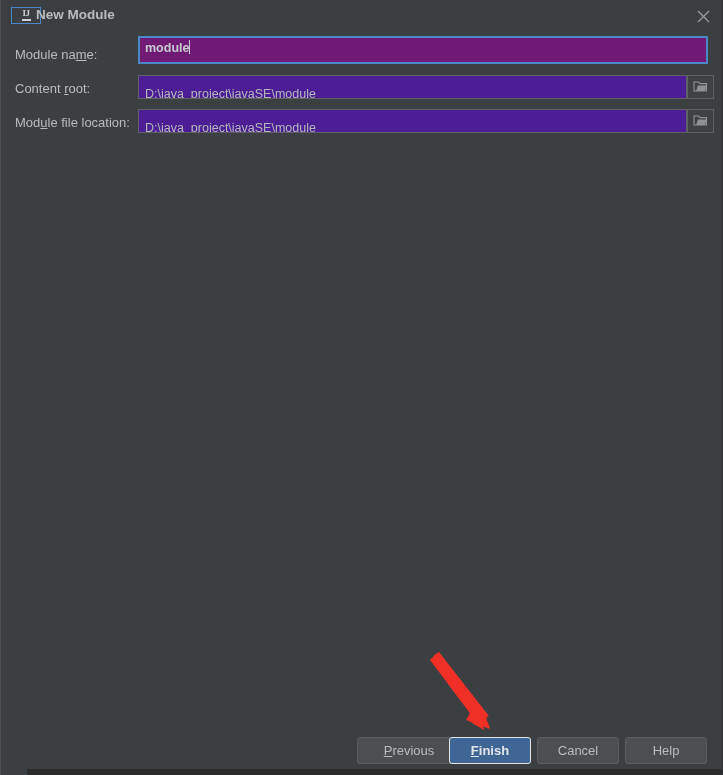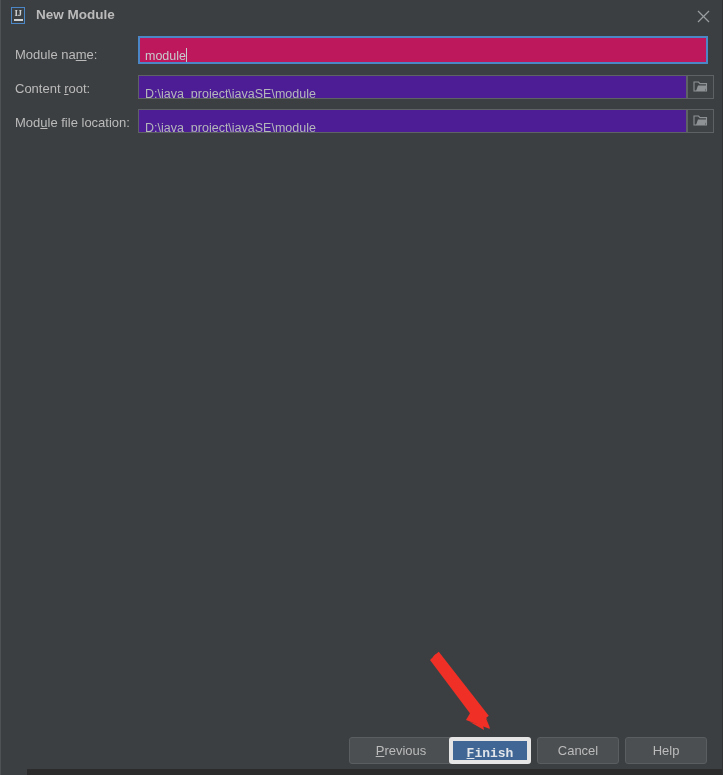--- a/index.html
+++ b/index.html
@@ -24,21 +24,21 @@
   #titlebar {
     position: absolute;
     left: 0; top: 0;
     width: 723px;
     height: 33px;
     background: #3c3f41;
   }
   #app-icon {
     position: absolute;
     left: 10px; top: 7px;
-    width: 14px; height: 17px;
+    width: 30px; height: 17px;
     background: #3c3f41;
     border: 1px solid #4b86c6;
     box-sizing: border-box;
     color: #cfd2d4;
     font-size: 9px;
     font-weight: bold;
     font-family: "Liberation Serif", "DejaVu Serif", serif;
     line-height: 11px;
     text-align: center;
     letter-spacing: -0.5px;
@@ -85,24 +85,25 @@
     border: 1px solid #5e6264;
     padding: 10px 6px;
     line-height: 17px;
     white-space: nowrap;
     overflow: hidden;
   }
   #module-name-field {
     left: 137px; top: 36px;
     width: 570px; height: 28px;
     border: 2px solid #4b86c6;
-    background: #be185d;
-    padding: 9px 5px;
+    background: #701a75;
+    padding: 1px 5px;
     line-height: 18px;
     color: #c8cbcd;
+    font-weight: bold;
   }
   .caret {
     display: inline-block;
     width: 1px;
     height: 14px;
     background: #c8cbcd;
     vertical-align: -2px;
     margin-left: 0px;
   }
   #content-root-field {
@@ -150,28 +151,27 @@
     background: #4b4f51;
     border: 1px solid #5a5e60;
     border-radius: 3px;
     color: #bbbbbb;
     font-size: 13px;
     text-align: center;
     line-height: 25px;
     cursor: pointer;
   }
   .dlg-button .mn { text-decoration: underline; }
-  #previous-button { left: 348px; top: 737px; width: 104px; }
+  #previous-button { left: 356px; top: 737px; width: 104px; }
   #finish-button {
     left: 448px; top: 737px; width: 82px;
     background: #3f6694;
-    border: 4px solid #e5e5e5;
+    border: 1px solid #e5e5e5;
     color: #e2e6ea;
     font-weight: bold;
-    font-family: Liberation Mono, monospace;
   }
   #cancel-button { left: 536px; top: 737px; width: 82px; }
   #help-button { left: 624px; top: 737px; width: 82px; }
 
   #bottom-strip {
     position: absolute;
     left: 0; bottom: 0;
     width: 723px; height: 6px;
     background: #2b2b2b;
   }

